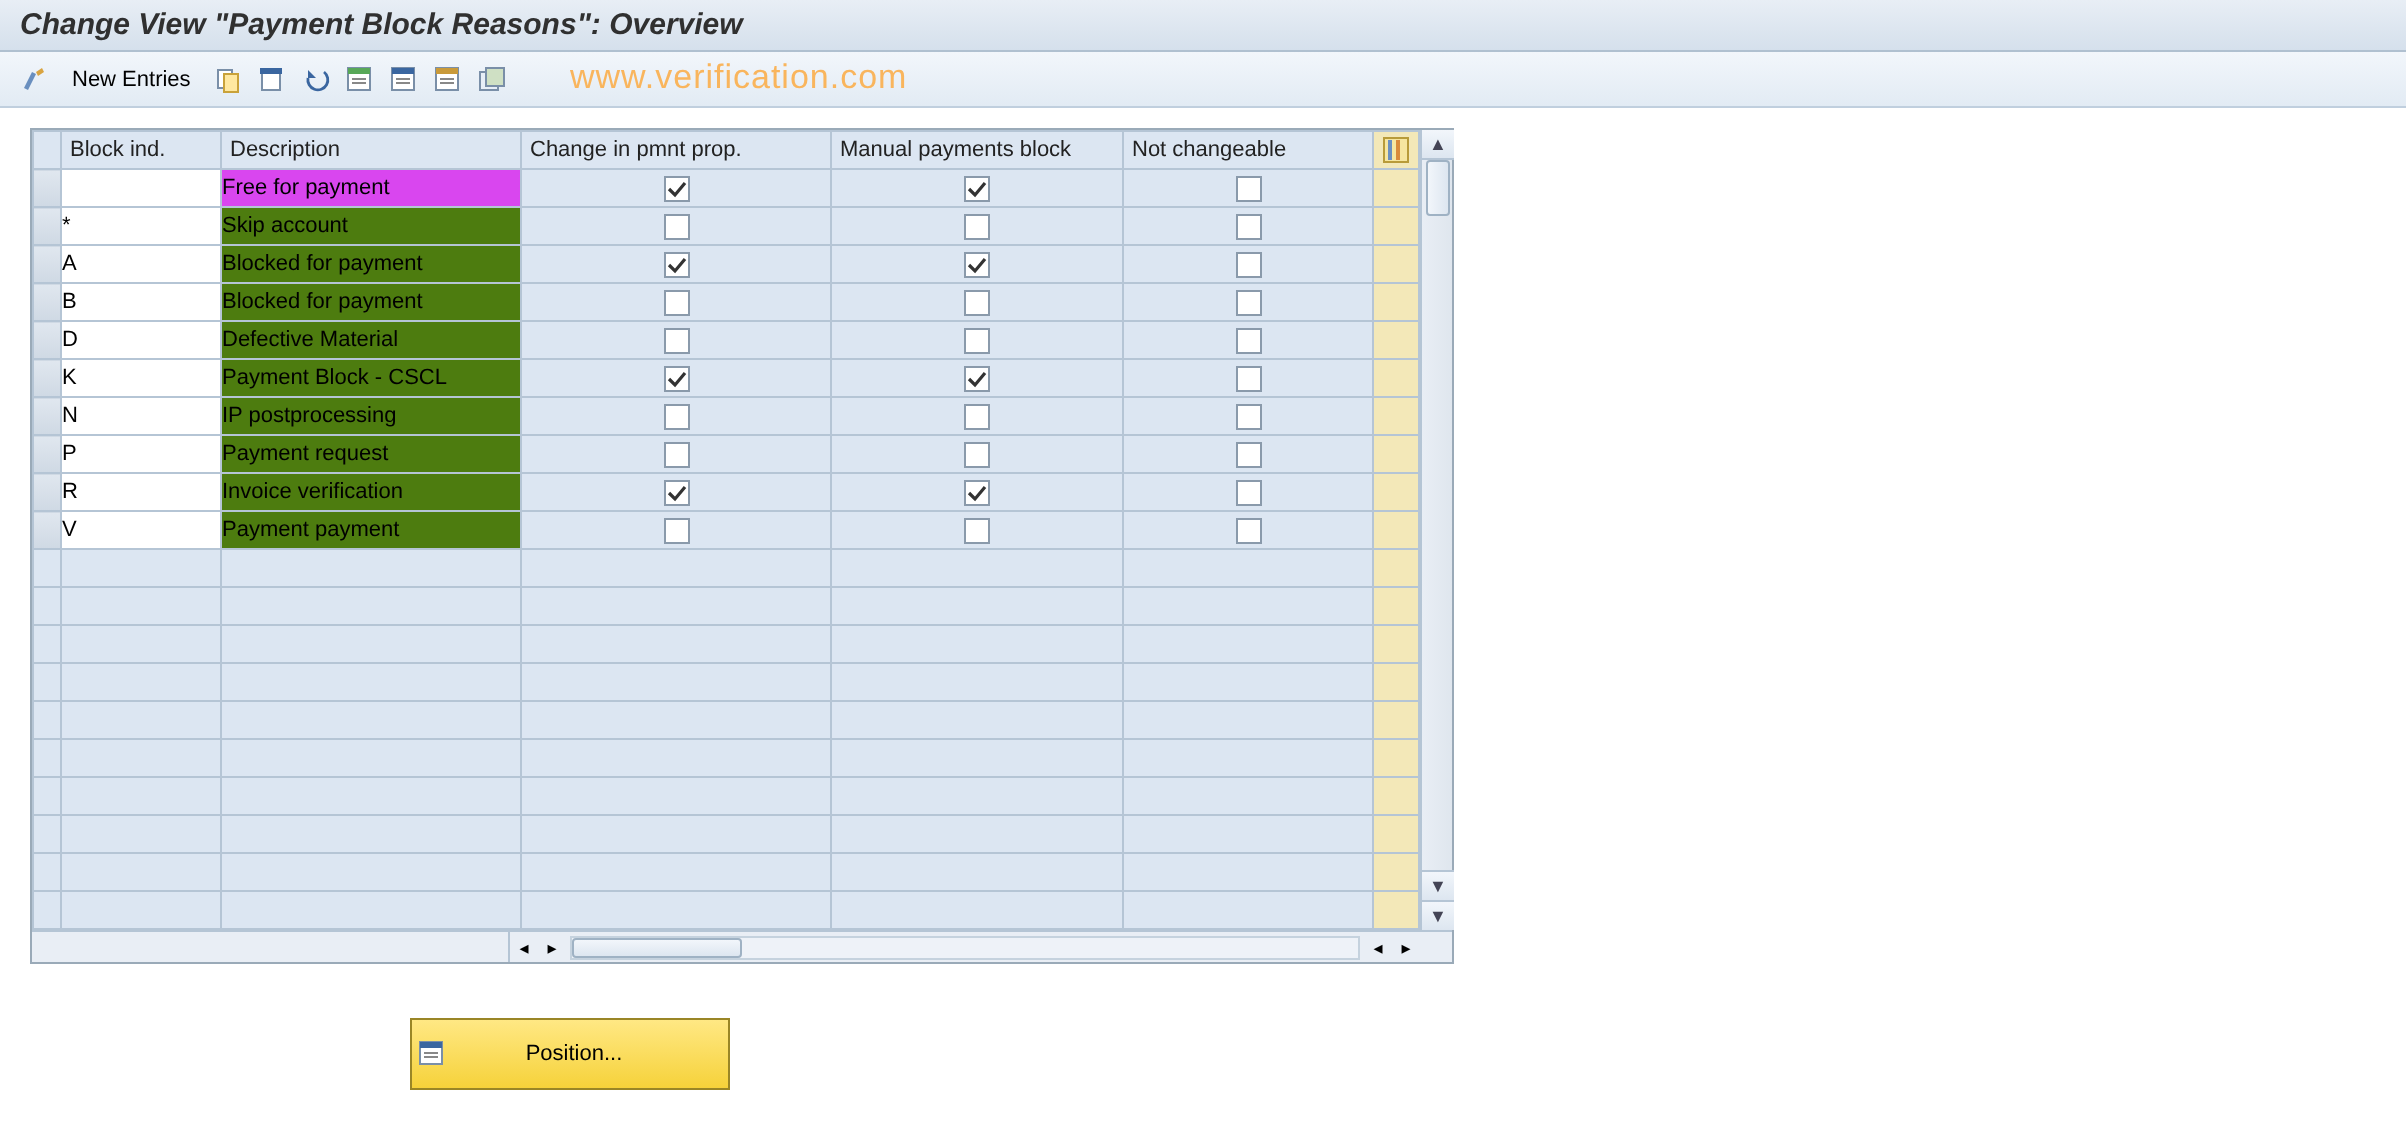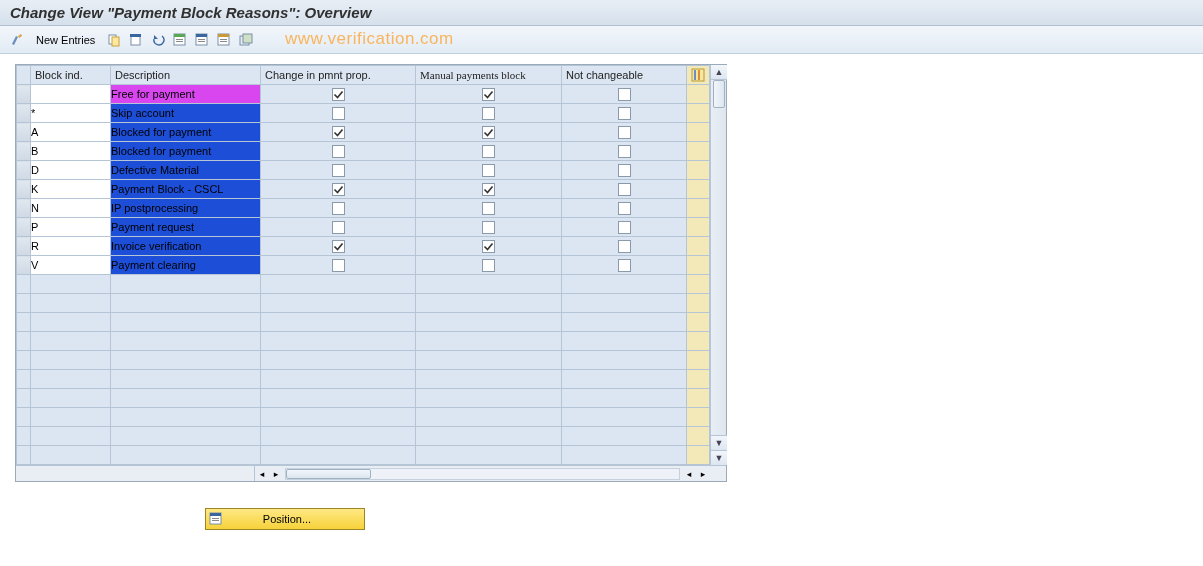--- a/index.html
+++ b/index.html
@@ -83,25 +83,25 @@
     padding: 0 4px;
     color: #222;
   }
   .rowsel {
     width: 14px;
     background: linear-gradient(to bottom,#e0e7ef,#cfd9e4);
   }
   .col-ind { width: 80px; }
   .col-desc { width: 150px; }
   .col-prop { width: 155px; }
-  .col-man  { width: 146px; font-family: Liberation Serif, serif; }
+  .col-man  { width: 146px; }
   .col-not  { width: 125px; }
   .col-cfg  { width: 22px; background:#f3e8b8 !important;}
   .indcell { background:#fff; padding:0 4px; }
-  .desccell { background:#1d4ed8; padding:0 4px; }
+  .desccell { background:#4d7c0f; padding:0 4px; }
   .desccell.selected { background:#d946ef; color:#000; }
   .chkcell { text-align:center !important; background:#dce6f2; }
   .chk {
     width:13px; height:13px; display:inline-block; vertical-align:middle;
   }
   .emptyrow td { background:#dce6f2; }
   .vscroll {
     width: 16px;
     background: linear-gradient(to right,#e9eef5,#dfe6ee);
     border-left:1px solid #b5c5d5;
@@ -128,21 +128,21 @@
     display:flex;
     align-items:center;
   }
   .hscroll-row .spacer-left { width:239px; border-right:1px solid #b5c5d5; height:100%; }
   .hscroll-row .harea { flex:1; display:flex; align-items:center; position:relative; }
   .hscroll-row .hbtn { width:14px; height:14px; display:flex; align-items:center; justify-content:center; font-size:9px; cursor:pointer; }
   .hscroll-row .htrack { flex:1; height:12px; background:#eef2f8; border:1px solid #c5d2de; margin:0 2px; position:relative;}
   .hscroll-row .hthumb { position:absolute; left:0; top:0; bottom:0; width:85px; background:linear-gradient(to bottom,#f2f6fb,#dde6f0); border:1px solid #9fb2c4; border-radius:2px;}
   .position-btn {
     margin: 25px 0 0 190px;
-    width: 160px; height:22px;
+    width: 160px; height:36px;
     background: linear-gradient(to bottom,#ffe884,#f6d23a);
     border:1px solid #9a8626;
     display:flex; align-items:center;
     font-size:11px; cursor:pointer;
   }
   .position-btn .picon { width:20px; display:flex; align-items:center; justify-content:center; }
   .position-btn .ptxt { flex:1; text-align:center; padding-right:16px;}
   svg { display:block; }
 </style>
 </head>
@@ -372,21 +372,21 @@
                   <path d="M2.5 6.5 L5.5 9.5 L10.5 3.5" fill="none" stroke="#333" stroke-width="1.6"></path>
                 </svg></td>
               <td class="chkcell col-not"><svg class="chk" width="13" height="13">
                   <rect x="0.5" y="0.5" width="12" height="12" fill="#fff" stroke="#8a9aab"></rect>
                 </svg></td>
               <td class="chkcell col-cfg"></td>
             </tr>
             <tr>
               <td class="rowsel"></td>
               <td class="indcell col-ind">V</td>
-              <td class="desccell col-desc">Payment clearing</td>
+              <td class="desccell col-desc">Payment payment</td>
               <td class="chkcell col-prop"><svg class="chk" width="13" height="13">
                   <rect x="0.5" y="0.5" width="12" height="12" fill="#fff" stroke="#8a9aab"></rect>
                 </svg></td>
               <td class="chkcell col-man"><svg class="chk" width="13" height="13">
                   <rect x="0.5" y="0.5" width="12" height="12" fill="#fff" stroke="#8a9aab"></rect>
                 </svg></td>
               <td class="chkcell col-not"><svg class="chk" width="13" height="13">
                   <rect x="0.5" y="0.5" width="12" height="12" fill="#fff" stroke="#8a9aab"></rect>
                 </svg></td>
               <td class="chkcell col-cfg"></td>

